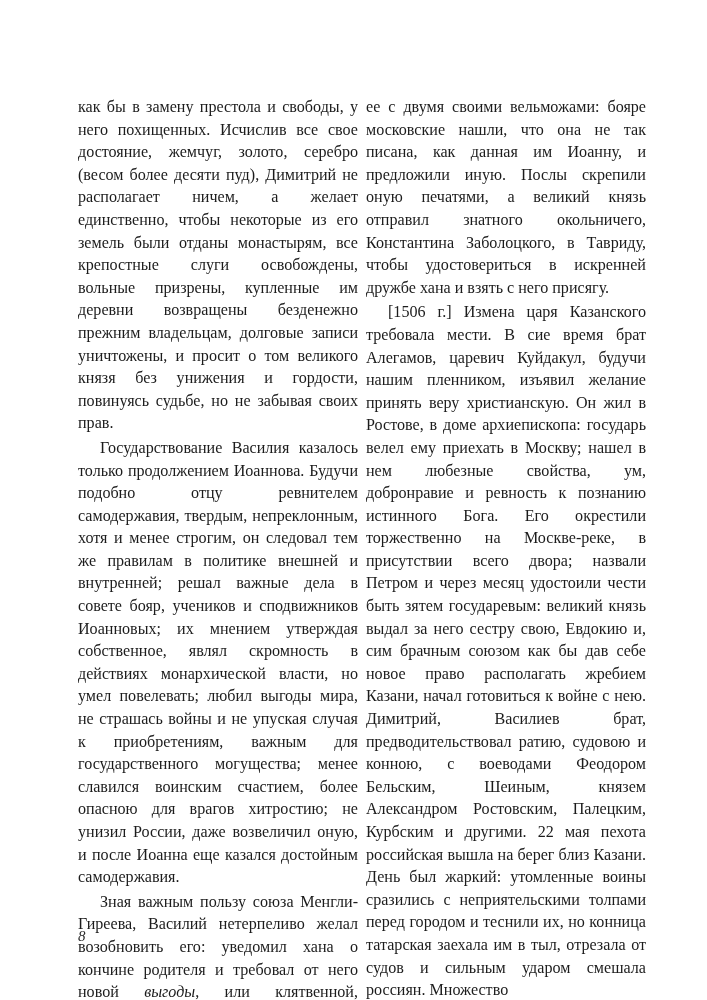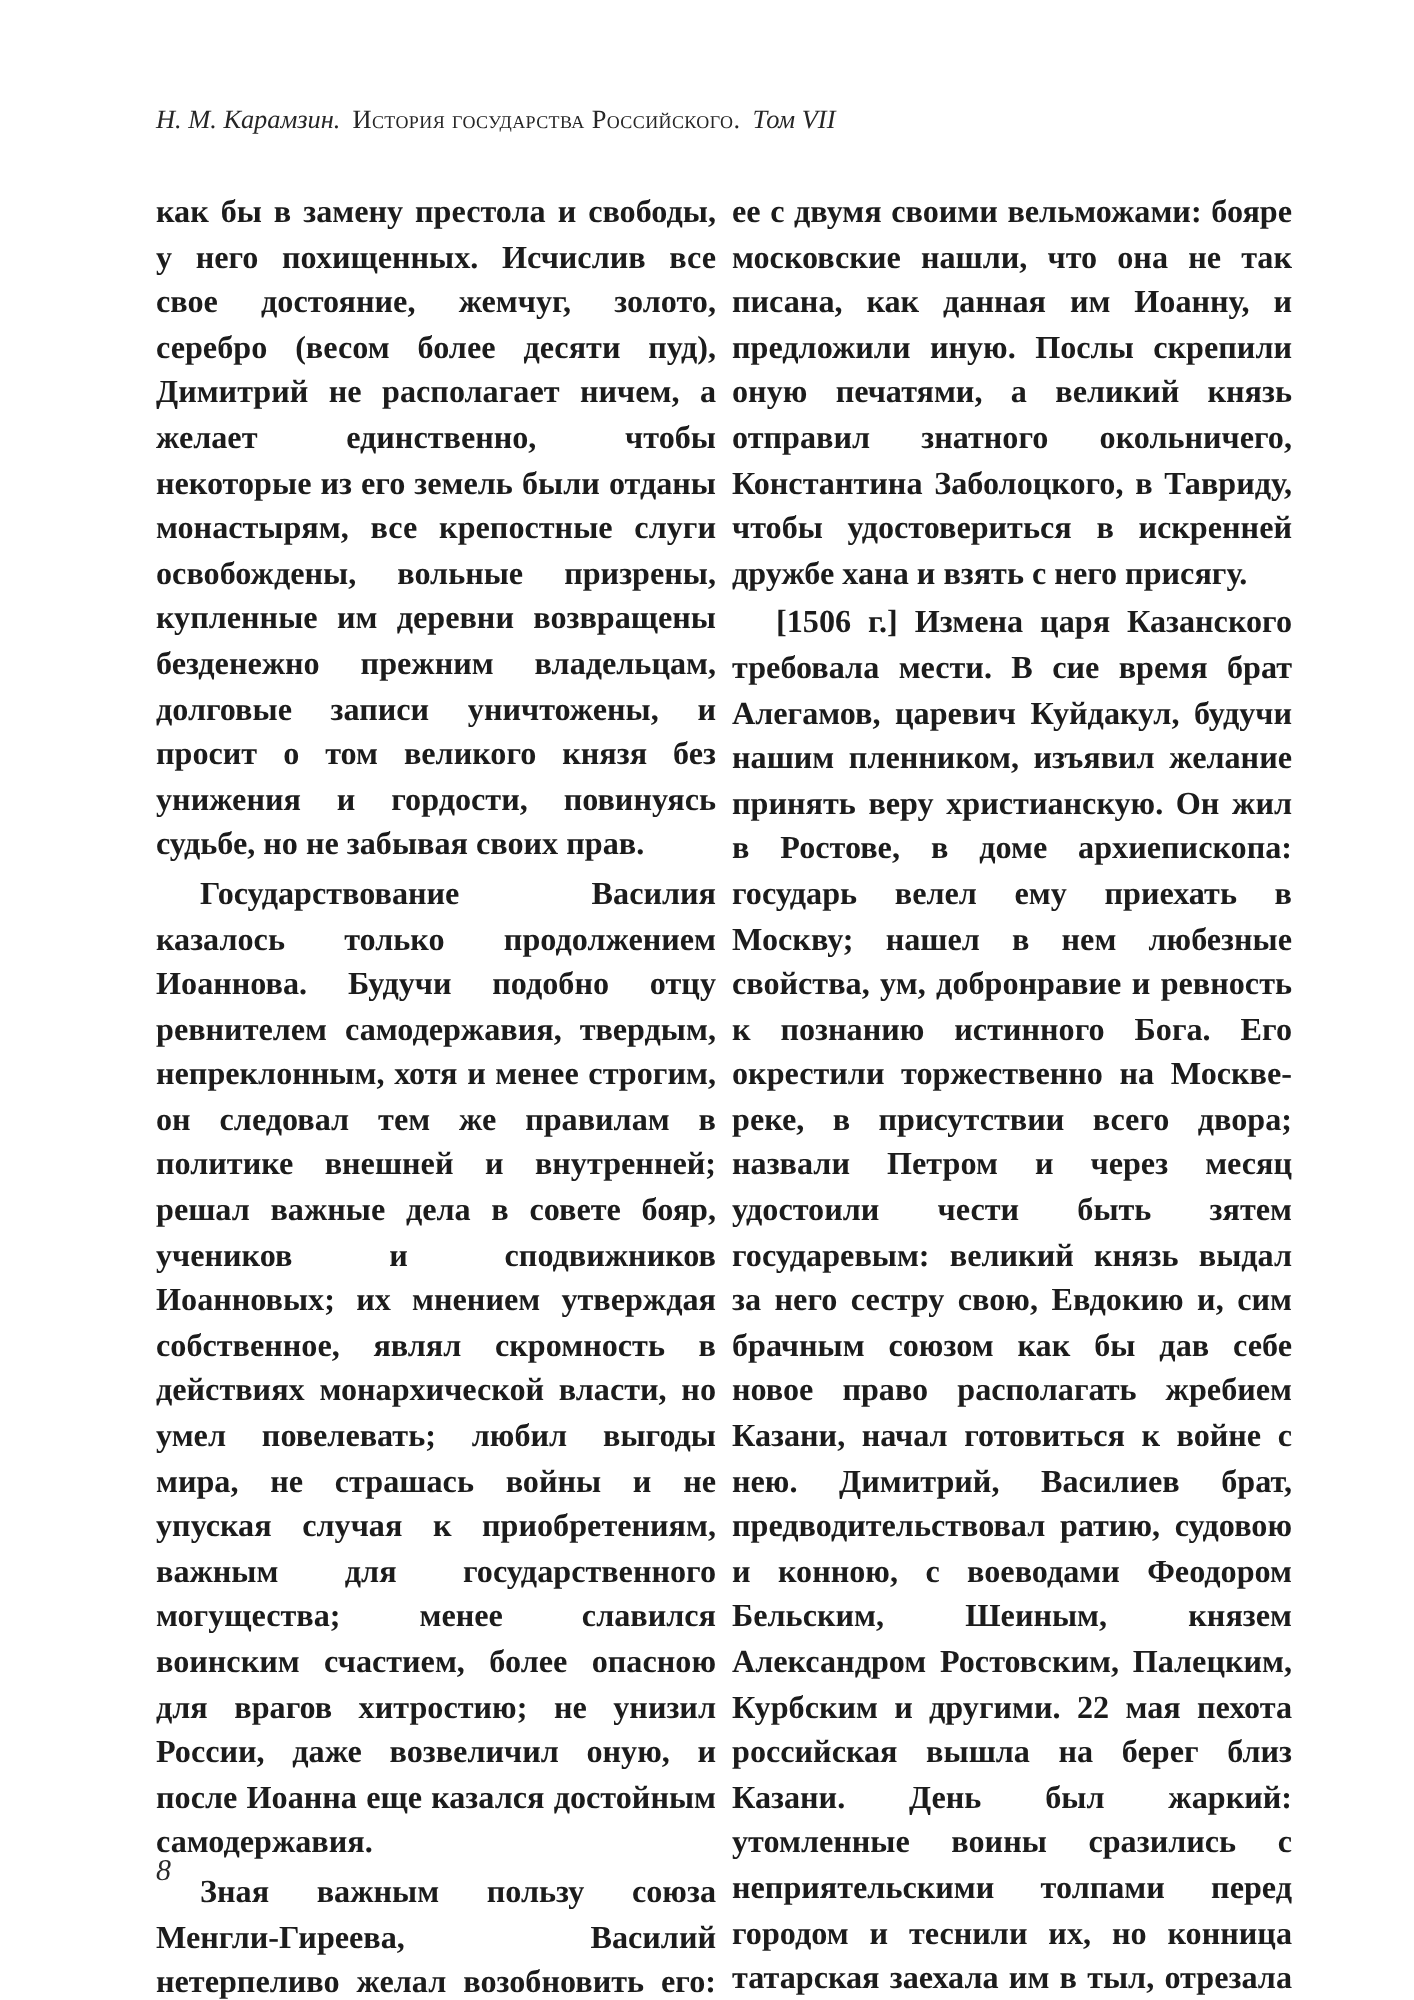--- a/index.html
+++ b/index.html
@@ -41,21 +41,20 @@
   }
   .rh-gap { display: inline-block; width: 6px; }
 
   
   .columns {
     position: absolute;
     left: 78px;
     top: 96px;
     width: 578px;
     height: 820px;
-    font-weight: bold;
   }
   .col {
     position: absolute;
     top: 0;
     width: 280px;
     height: 820px;
   }
   .col-left  { left: 0; }
   .col-right { left: 288px; }
 
@@ -87,30 +86,27 @@
     font-size: 15px;
     font-style: italic;
     color: #2a2a2a;
   }
 </style>
 </head>
 <body>
 
 <div class="page">
 
-  <div class="running-head">
-    <span class="rh-author">Н. М. Карамзин.</span><span class="rh-gap"></span><span class="rh-title">История государства Российского.</span><span class="rh-gap"></span><span class="rh-volume">Том VII</span>
-  </div>
 
   <div class="columns">
 
     <div class="col col-left">
       <p>как бы в замену престола и свободы, у него похищенных. Исчислив все свое достояние, жемчуг, золото, серебро (весом более десяти пуд), Димитрий не располагает ничем, а желает единственно, чтобы некоторые из его земель были отданы монастырям, все крепостные слуги освобождены, вольные призрены, купленные им деревни возвращены безденежно прежним владельцам, долговые записи уничтожены, и просит о том великого князя без унижения и гордости, повинуясь судьбе, но не забывая своих прав.</p>
       <p class="indent">Государствование Василия казалось только продолжением Иоаннова. Будучи подобно отцу ревнителем самодержавия, твердым, непреклонным, хотя и менее строгим, он следовал тем же правилам в политике внешней и внутренней; решал важные дела в совете бояр, учеников и сподвижников Иоанновых; их мнением утверждая собственное, являл скромность в действиях монархической власти, но умел повелевать; любил выгоды мира, не страшась войны и не упуская случая к приобретениям, важным для государственного могущества; менее славился воинским счастием, более опасною для врагов хитростию; не унизил России, даже возвеличил оную, и после Иоанна еще казался достойным самодержавия.</p>
-      <p class="indent"><span>Зная важным пользу союза Менгли-Гиреева, Василий нетерпеливо желал возобновить его: уведомил хана о кончине родителя и требовал от него новой </span><em class="ital">важным</em><span>, или клятвенной, грамоты. Менгли-Гирей прислал</span></p>
+      <p class="indent"><span>Зная важным пользу союза Менгли-Гиреева, Василий нетерпеливо желал возобновить его: уведомил хана о кончине родителя и требовал от него новой </span><em class="ital">выгоды</em><span>, или клятвенной, грамоты. Менгли-Гирей прислал</span></p>
     </div>
 
     <div class="col col-right">
       <p>ее с двумя своими вельможами: бояре московские нашли, что она не так писана, как данная им Иоанну, и предложили иную. Послы скрепили оную печатями, а великий князь отправил знатного окольничего, Константина Заболоцкого, в Тавриду, чтобы удостовериться в искренней дружбе хана и взять с него присягу.</p>
       <p class="indent">[1506 г.] Измена царя Казанского требовала мести. В сие время брат Алегамов, царевич Куйдакул, будучи нашим пленником, изъявил желание принять веру христианскую. Он жил в Ростове, в доме архиепископа: государь велел ему приехать в Москву; нашел в нем любезные свойства, ум, добронравие и ревность к познанию истинного Бога. Его окрестили торжественно на Москве-реке, в присутствии всего двора; назвали Петром и через месяц удостоили чести быть зятем государевым: великий князь выдал за него сестру свою, Евдокию и, сим брачным союзом как бы дав себе новое право располагать жребием Казани, начал готовиться к войне с нею. Димитрий, Василиев брат, предводительствовал ратию, судовою и конною, с воеводами Феодором Бельским, Шеиным, князем Александром Ростовским, Палецким, Курбским и другими. 22 мая пехота российская вышла на берег близ Казани. День был жаркий: утомленные воины сразились с неприятельскими толпами перед городом и теснили их, но конница татарская заехала им в тыл, отрезала от судов и сильным ударом смешала россиян. Множество</p>
     </div>
 
   </div>
 
   <div class="folio">8</div>

